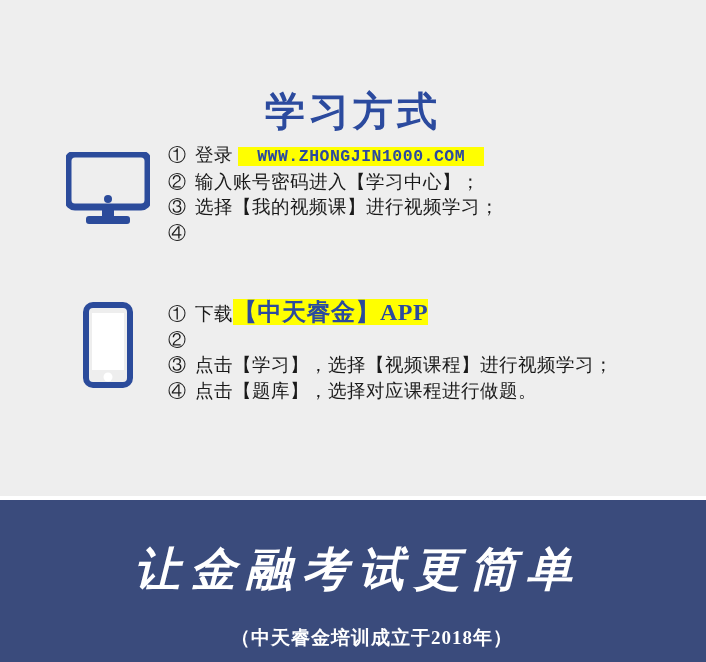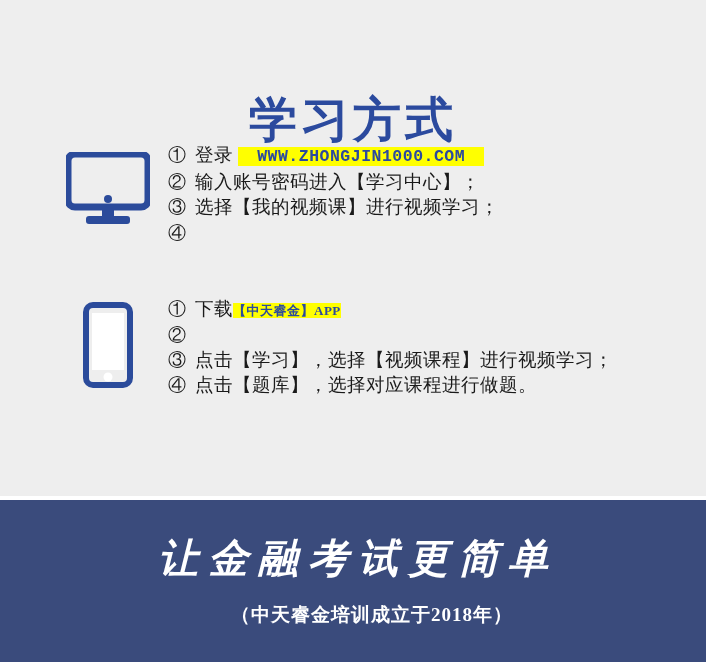--- a/index.html
+++ b/index.html
@@ -27,21 +27,21 @@
   .title-wrap {
     position: absolute;
     left: 0;
     top: 62px;
     width: 706px;
     text-align: center;
   }
   .page-title {
     display: inline-block;
     font-family: "Liberation Sans", "DejaVu Sans", sans-serif;
-    font-size: 48px;
+    font-size: 40px;
     font-weight: bold;
     letter-spacing: 4px;
     color: #2b4a9e;
     line-height: 1.1;
   }
 
   
   .section {
     position: absolute;
     display: flex;
@@ -96,21 +96,21 @@
     font-family: "Liberation Mono", "DejaVu Sans Mono", monospace;
     font-weight: bold;
     font-size: 16.5px;
     letter-spacing: 0.5px;
     padding: 0 19px;
   }
   .hl-cn {
     background: #ffff00;
     color: #2b4a9e;
     font-weight: bold;
-    font-size: 13px;
+    font-size: 24px;
   }
 
   
   .divider {
     position: absolute;
     left: 0;
     top: 496px;
     width: 706px;
     height: 4px;
     background: #ffffff;
@@ -118,24 +118,24 @@
   .footer {
     position: absolute;
     left: 0;
     top: 500px;
     width: 706px;
     height: 162px;
     background: #3a4b7c;
     text-align: center;
   }
   .footer-slogan {
-    margin: 8px;
+    margin: 16px;
     padding-top: 28px;
     font-family: "Liberation Serif", "DejaVu Serif", serif;
-    font-size: 40px;
+    font-size: 46px;
     font-weight: bold;
     font-style: italic;
     letter-spacing: 10px;
     color: #ffffff;
     line-height: 1.15;
     text-indent: 10px;
   }
   .footer-sub {
     margin: 0;
     padding-top: 12px;

